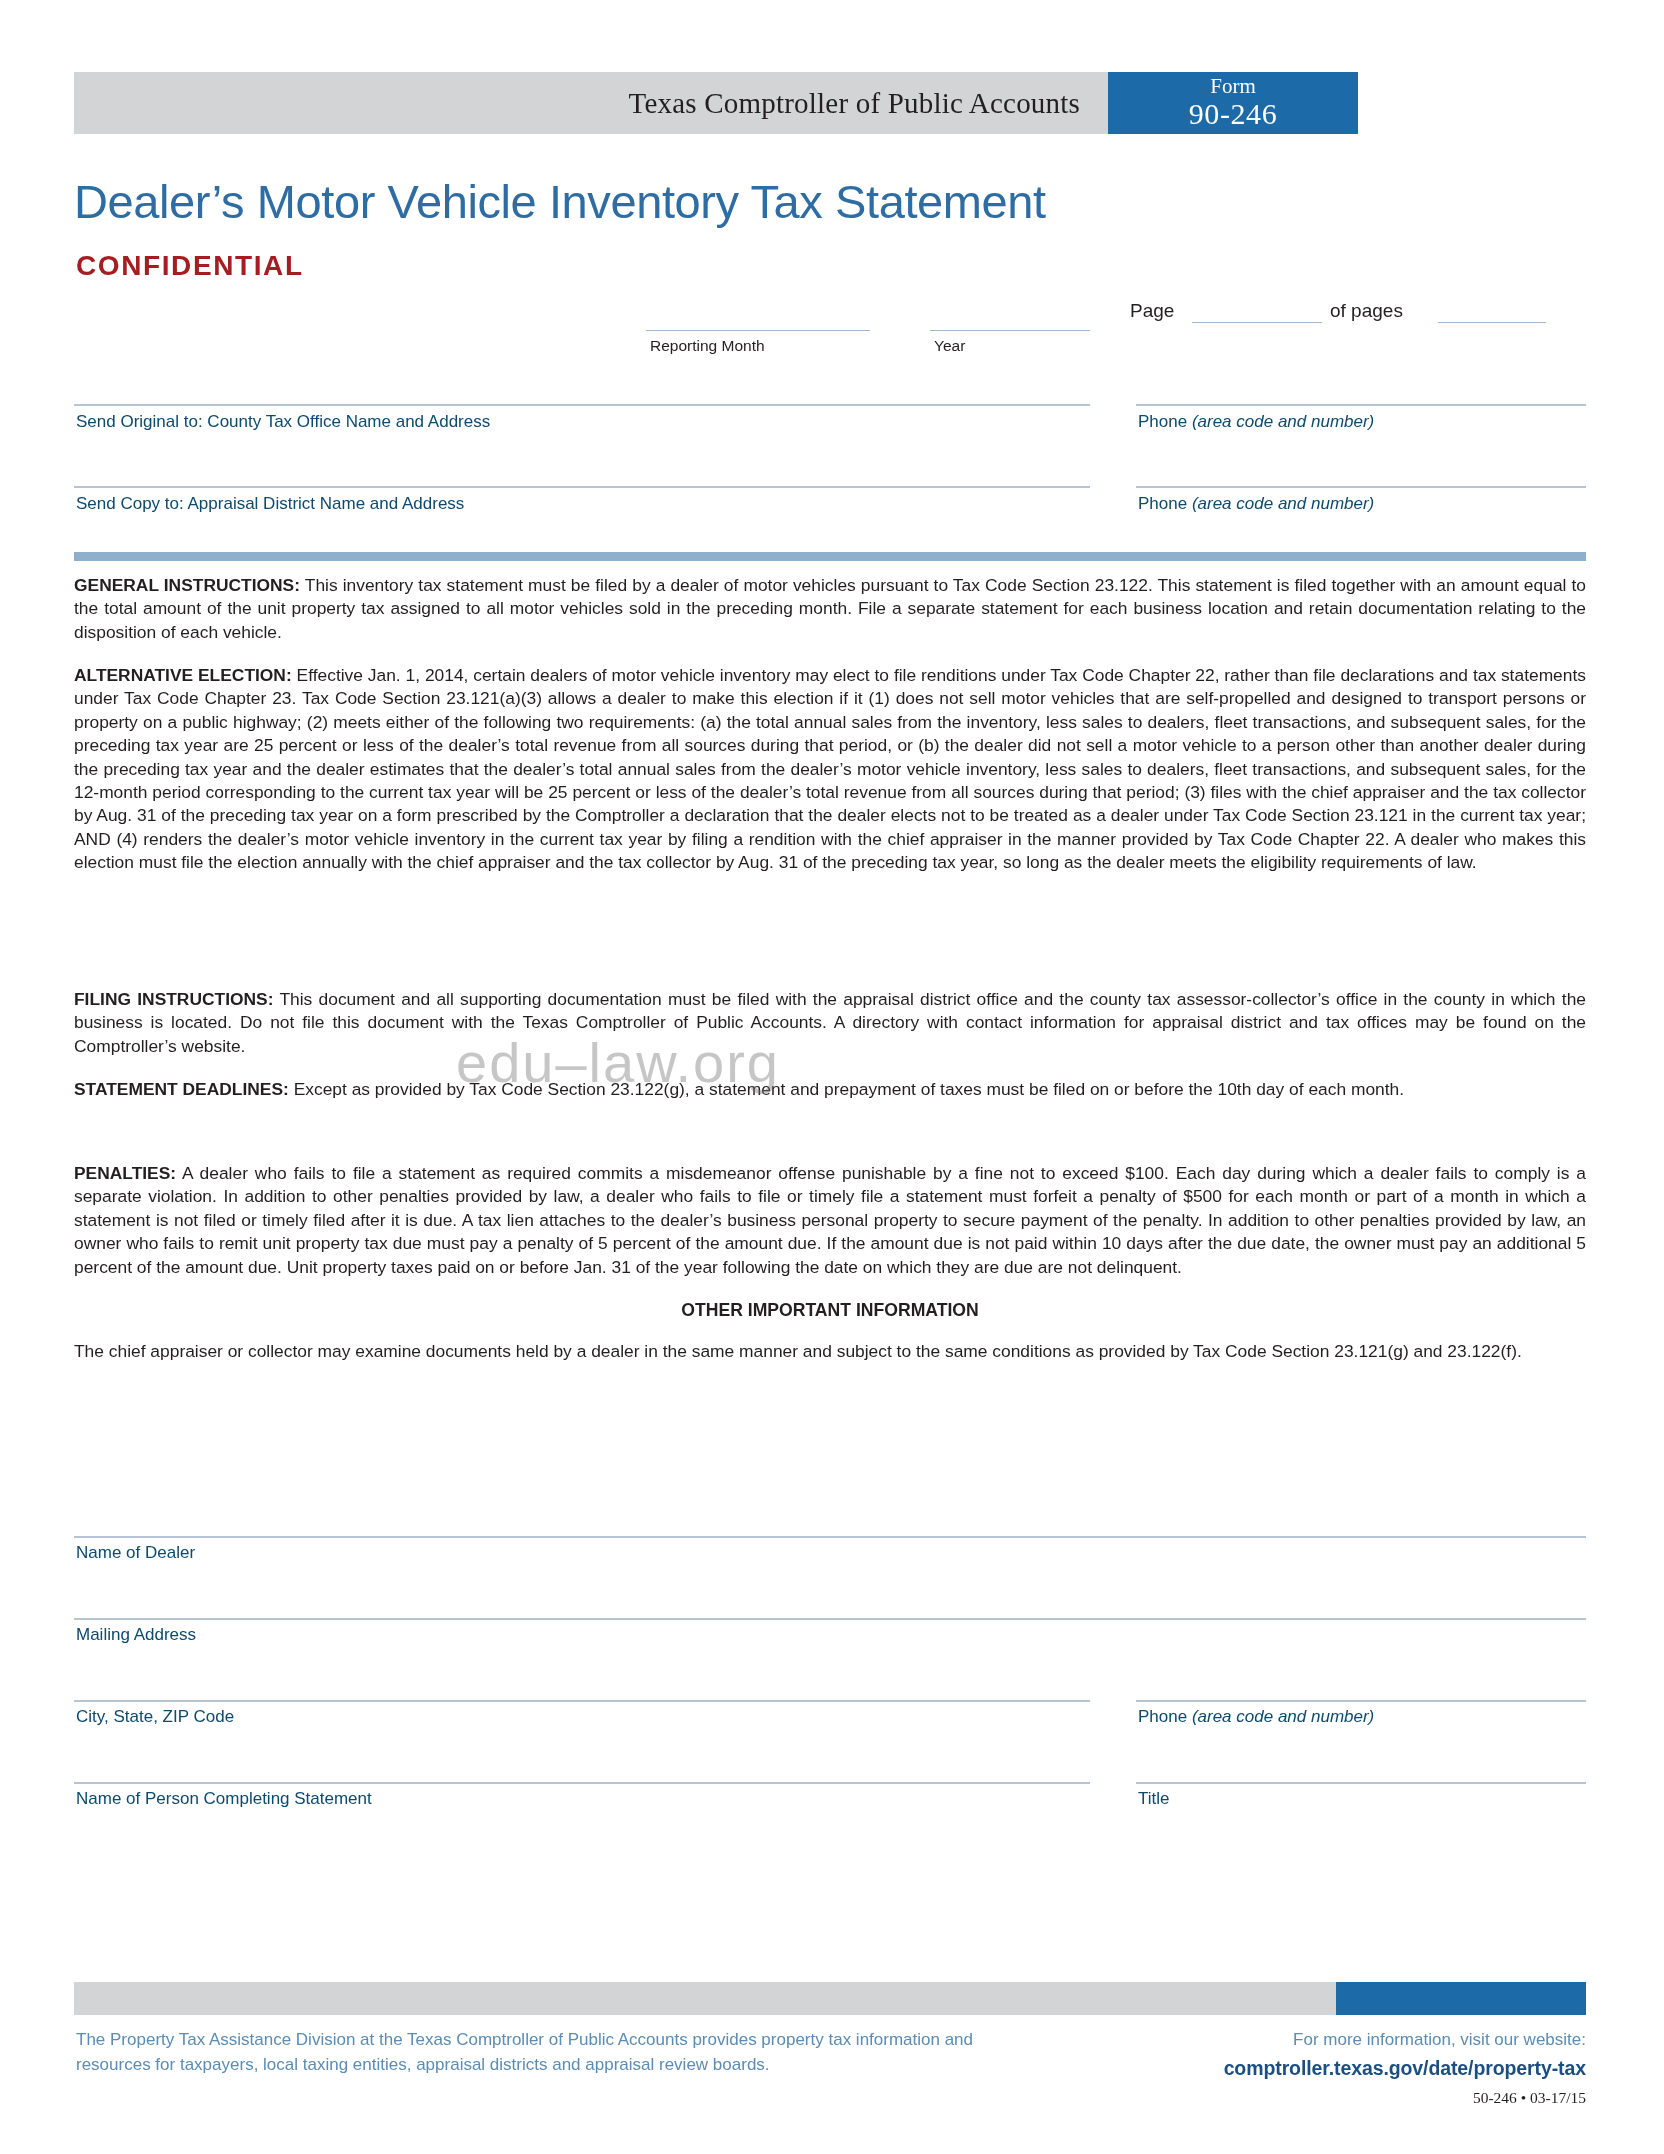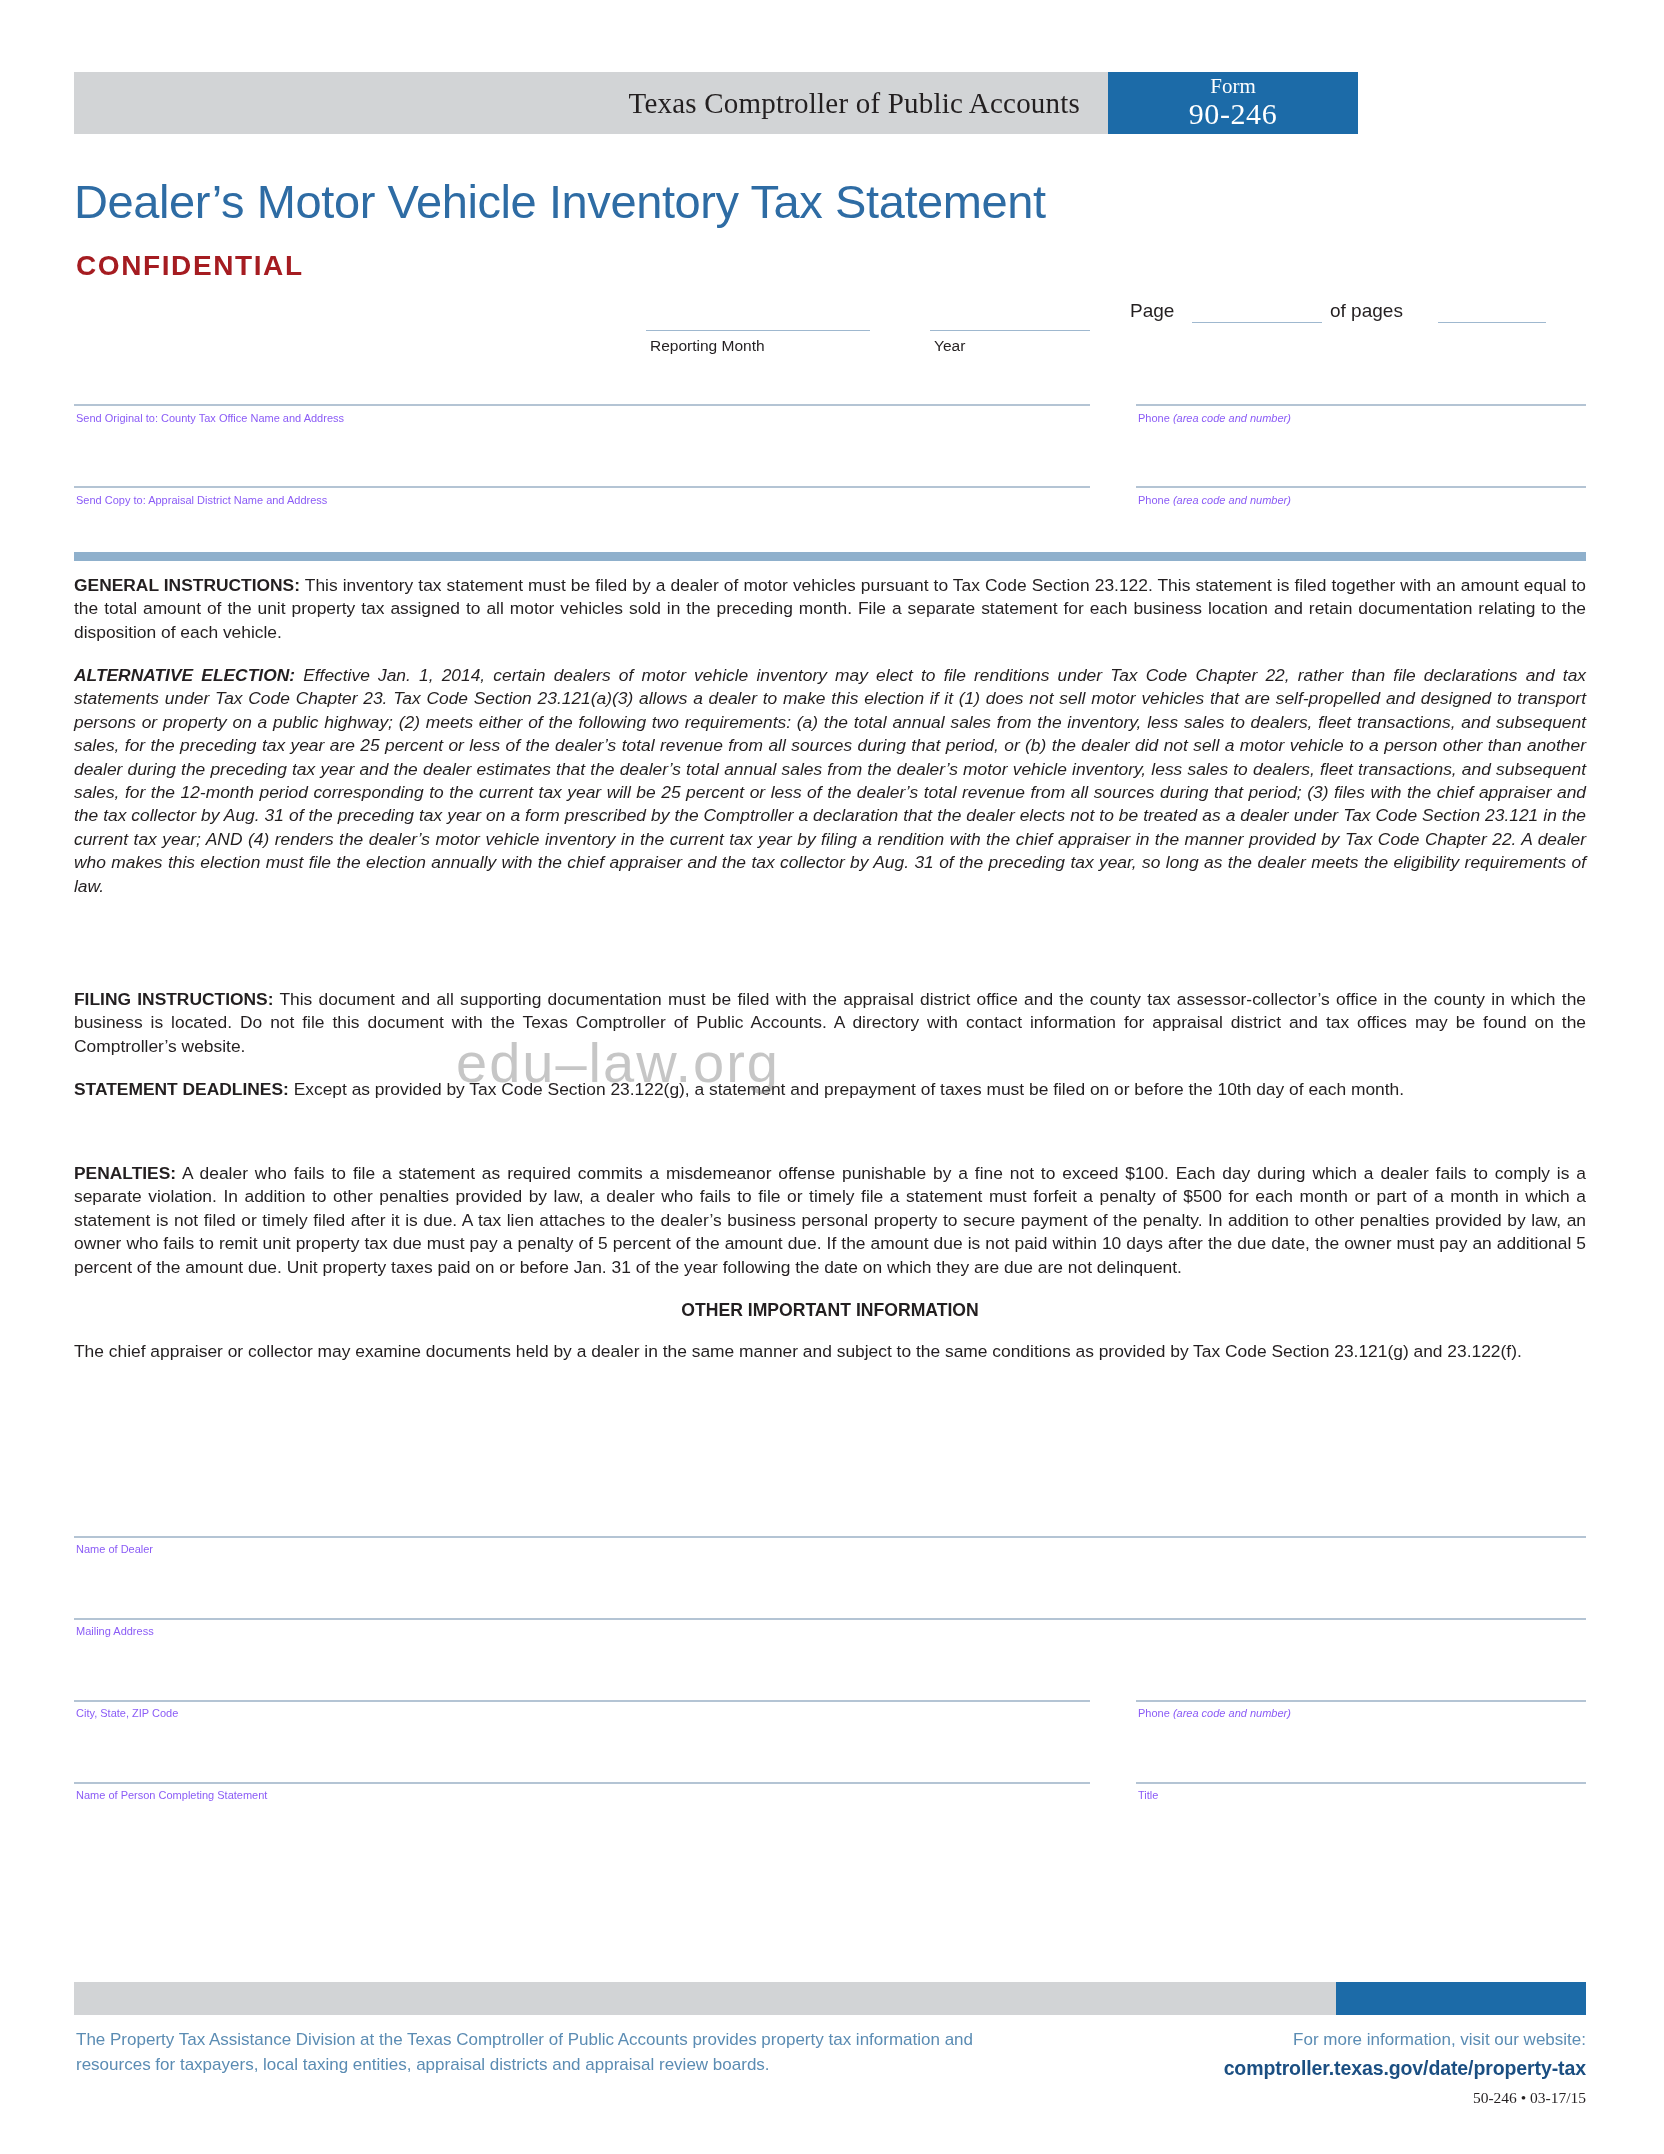--- a/index.html
+++ b/index.html
@@ -104,22 +104,22 @@
   }
 
   
   .field-rule {
     position: absolute;
     border-bottom: 2px solid #b4c4d4;
     height: 0;
   }
   .field-label {
     position: absolute;
-    font-size: 11px;
-    color: #8b5cf6;
+    font-size: 17px;
+    color: #0c4a6e;
     white-space: nowrap;
   }
   .field-label i { font-style: italic; }
 
   
   .divider-bar {
     position: absolute;
     left: 74px;
     width: 1512px;
     height: 9px;
@@ -273,21 +273,21 @@
   <div class="field-label" style="left:1138px; top:494px;">
     <span>Phone </span><i>(area code and number)</i>
   </div>
 
   <div class="divider-bar" style="top:552px;"></div>
 
   <div class="body-block" style="top:574px;">
     <b>GENERAL INSTRUCTIONS:</b><span> This inventory tax statement must be filed by a dealer of motor vehicles pursuant to Tax Code Section 23.122. This statement is filed together with an amount equal to the total amount of the unit property tax assigned to all motor vehicles sold in the preceding month. File a separate statement for each business location and retain documentation relating to the disposition of each vehicle.</span>
   </div>
 
-  <div class="body-block" style="top:664px;font-style:italic;">
+  <div class="body-block" style="top:664px;">
     <b>ALTERNATIVE ELECTION:</b><span> Effective Jan. 1, 2014, certain dealers of motor vehicle inventory may elect to file renditions under Tax Code Chapter 22, rather than file declarations and tax statements under Tax Code Chapter 23. Tax Code Section 23.121(a)(3) allows a dealer to make this election if it (1) does not sell motor vehicles that are self-propelled and designed to transport persons or property on a public highway; (2) meets either of the following two requirements: (a) the total annual sales from the inventory, less sales to dealers, fleet transactions, and subsequent sales, for the preceding tax year are 25 percent or less of the dealer’s total revenue from all sources during that period, or (b) the dealer did not sell a motor vehicle to a person other than another dealer during the preceding tax year and the dealer estimates that the dealer’s total annual sales from the dealer’s motor vehicle inventory, less sales to dealers, fleet transactions, and subsequent sales, for the 12-month period corresponding to the current tax year will be 25 percent or less of the dealer’s total revenue from all sources during that period; (3) files with the chief appraiser and the tax collector by Aug. 31 of the preceding tax year on a form prescribed by the Comptroller a declaration that the dealer elects not to be treated as a dealer under Tax Code Section 23.121 in the current tax year; AND (4) renders the dealer’s motor vehicle inventory in the current tax year by filing a rendition with the chief appraiser in the manner provided by Tax Code Chapter 22. A dealer who makes this election must file the election annually with the chief appraiser and the tax collector by Aug. 31 of the preceding tax year, so long as the dealer meets the eligibility requirements of law.</span>
   </div>
 
   <div class="body-block" style="top:988px;">
     <b>FILING INSTRUCTIONS:</b><span> This document and all supporting documentation must be filed with the appraisal district office and the county tax assessor-collector’s office in the county in which the business is located. Do not file this document with the Texas Comptroller of Public Accounts. A directory with contact information for appraisal district and tax offices may be found on the Comptroller’s website.</span>
   </div>
 
   <div class="body-block" style="top:1078px;">
     <b>STATEMENT DEADLINES:</b><span> Except as provided by Tax Code Section 23.122(g), a statement and prepayment of taxes must be filed on or before the 10th day of each month.</span>
   </div>

